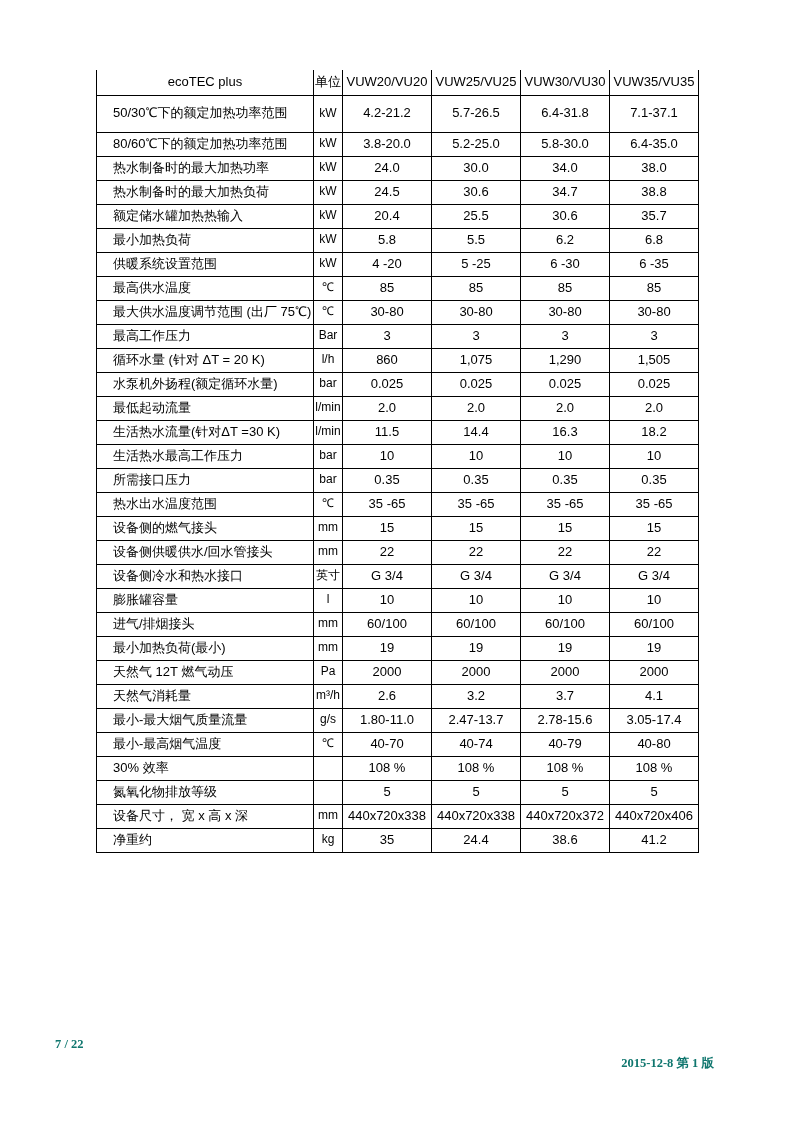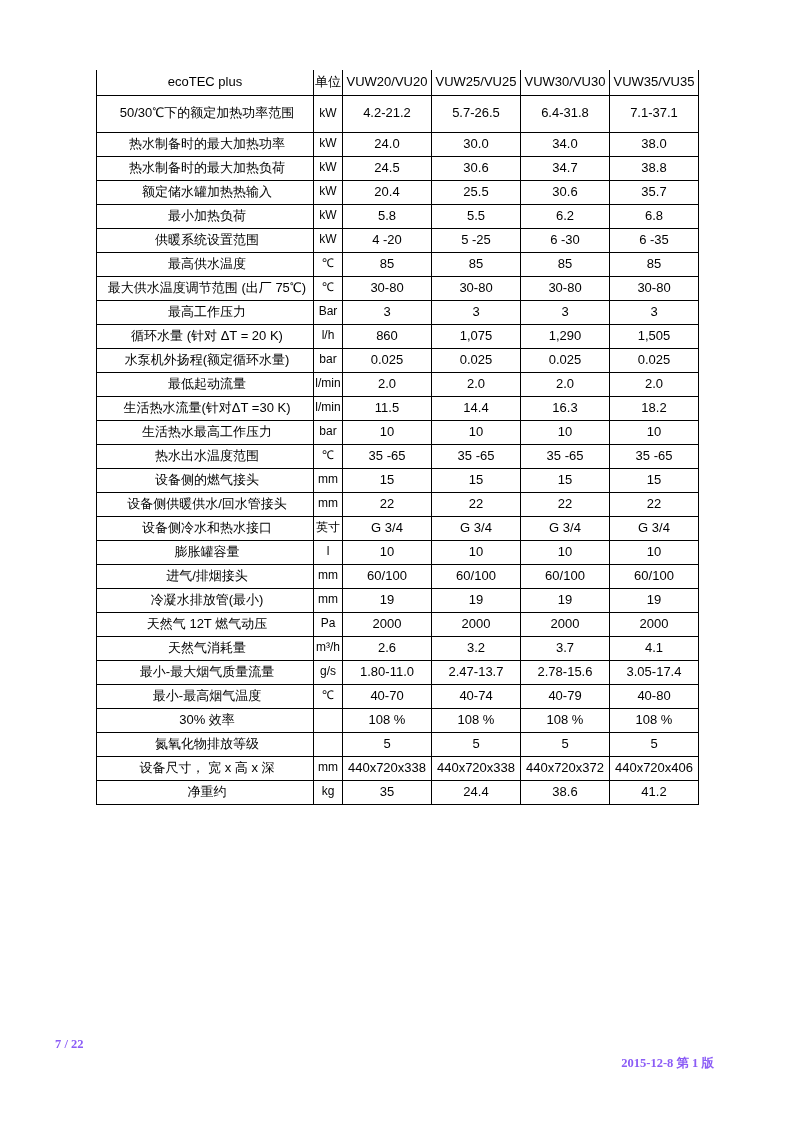--- a/index.html
+++ b/index.html
@@ -31,35 +31,35 @@
     white-space: nowrap;
     line-height: 1.15;
   }
   .spec-table col.c-label { width: 217px; }
   .spec-table col.c-unit  { width: 29px; }
   .spec-table col.c-val   { width: 89px; }
   .spec-table thead th { border-top: none; height: 25px; }
   .spec-table tbody td { height: 24px; }
   .spec-table tbody tr:first-child td { height: 37px; }
   .spec-table tbody td.cell-label {
-    text-align: center;
-    padding-left: 4px;
+    text-align: left;
+    padding-left: 16px;
     overflow: hidden;
   }
   .spec-table td.cell-unit { font-size: 12px; }
   .page-footer {
     position: absolute;
     left: 55px;
     right: 56px;
     top: 1037px;
     height: 16px;
     font-family: "Liberation Serif", serif;
     font-size: 12.5px;
     font-weight: bold;
-    color: #8b5cf6;
+    color: #0f766e;
   }
   .page-footer .footer-left  { position: absolute; left: 0; top: 0; }
   .page-footer .footer-right { position: absolute; right: 0; top: 18px; }
 </style>
 </head>
 <body>
 
 <div class="page">
 
   <table class="spec-table">
@@ -84,20 +84,28 @@
     <tbody>
     <tr>
       <td class="cell-label">50/30℃下的额定加热功率范围</td>
       <td class="cell-unit">kW</td>
       <td class="cell-value">4.2-21.2</td>
       <td class="cell-value">5.7-26.5</td>
       <td class="cell-value">6.4-31.8</td>
       <td class="cell-value">7.1-37.1</td>
     </tr>
 
+    <tr>
+      <td class="cell-label">80/60℃下的额定加热功率范围</td>
+      <td class="cell-unit">kW</td>
+      <td class="cell-value">3.8-20.0</td>
+      <td class="cell-value">5.2-25.0</td>
+      <td class="cell-value">5.8-30.0</td>
+      <td class="cell-value">6.4-35.0</td>
+    </tr>
 
     <tr>
       <td class="cell-label">热水制备时的最大加热功率</td>
       <td class="cell-unit">kW</td>
       <td class="cell-value">24.0</td>
       <td class="cell-value">30.0</td>
       <td class="cell-value">34.0</td>
       <td class="cell-value">38.0</td>
     </tr>
 
@@ -202,20 +210,28 @@
 
     <tr>
       <td class="cell-label">生活热水最高工作压力</td>
       <td class="cell-unit">bar</td>
       <td class="cell-value">10</td>
       <td class="cell-value">10</td>
       <td class="cell-value">10</td>
       <td class="cell-value">10</td>
     </tr>
 
+    <tr>
+      <td class="cell-label">所需接口压力</td>
+      <td class="cell-unit">bar</td>
+      <td class="cell-value">0.35</td>
+      <td class="cell-value">0.35</td>
+      <td class="cell-value">0.35</td>
+      <td class="cell-value">0.35</td>
+    </tr>
 
     <tr>
       <td class="cell-label">热水出水温度范围</td>
       <td class="cell-unit">℃</td>
       <td class="cell-value">35 -65</td>
       <td class="cell-value">35 -65</td>
       <td class="cell-value">35 -65</td>
       <td class="cell-value">35 -65</td>
     </tr>
 
@@ -259,21 +275,21 @@
     <tr>
       <td class="cell-label">进气/排烟接头</td>
       <td class="cell-unit">mm</td>
       <td class="cell-value">60/100</td>
       <td class="cell-value">60/100</td>
       <td class="cell-value">60/100</td>
       <td class="cell-value">60/100</td>
     </tr>
 
     <tr>
-      <td class="cell-label">冷凝水排放管(最小)</td>
+      <td class="cell-label">最小加热负荷(最小)</td>
       <td class="cell-unit">mm</td>
       <td class="cell-value">19</td>
       <td class="cell-value">19</td>
       <td class="cell-value">19</td>
       <td class="cell-value">19</td>
     </tr>
 
     <tr>
       <td class="cell-label">天然气 12T 燃气动压</td>
       <td class="cell-unit">Pa</td>

